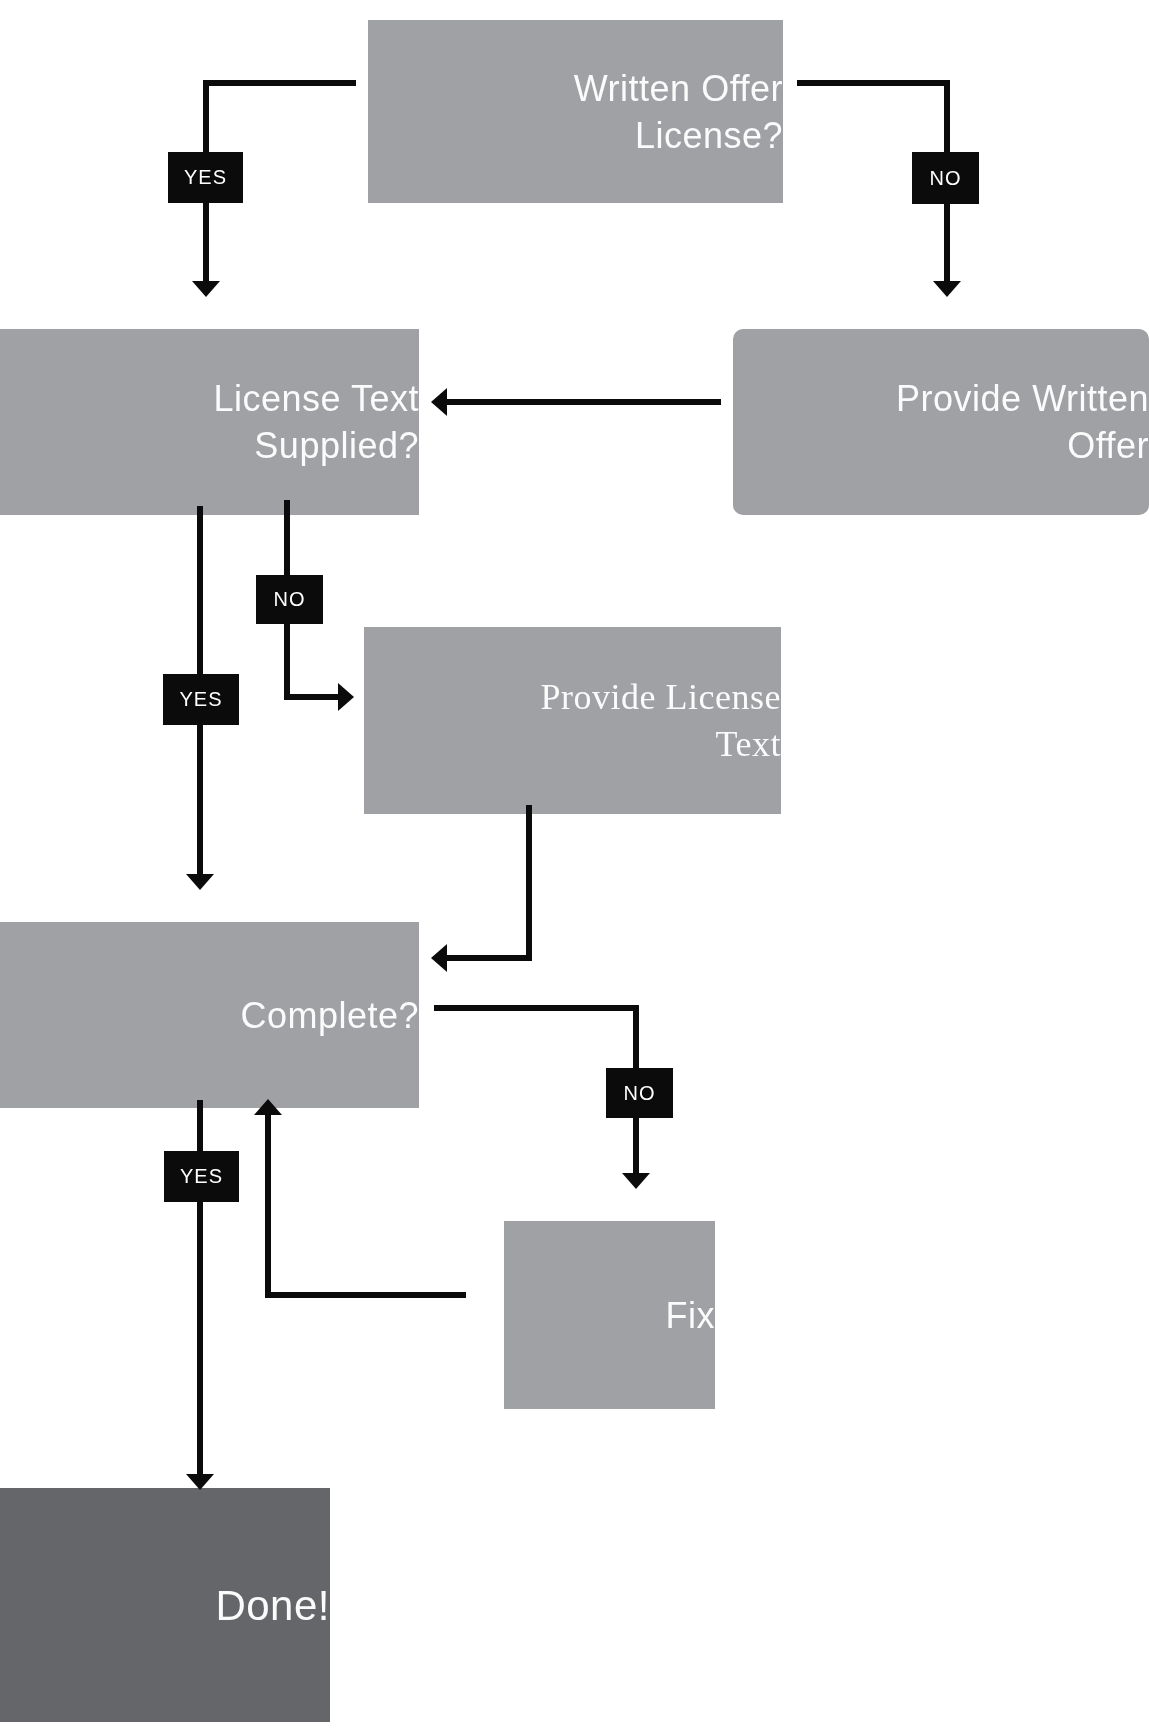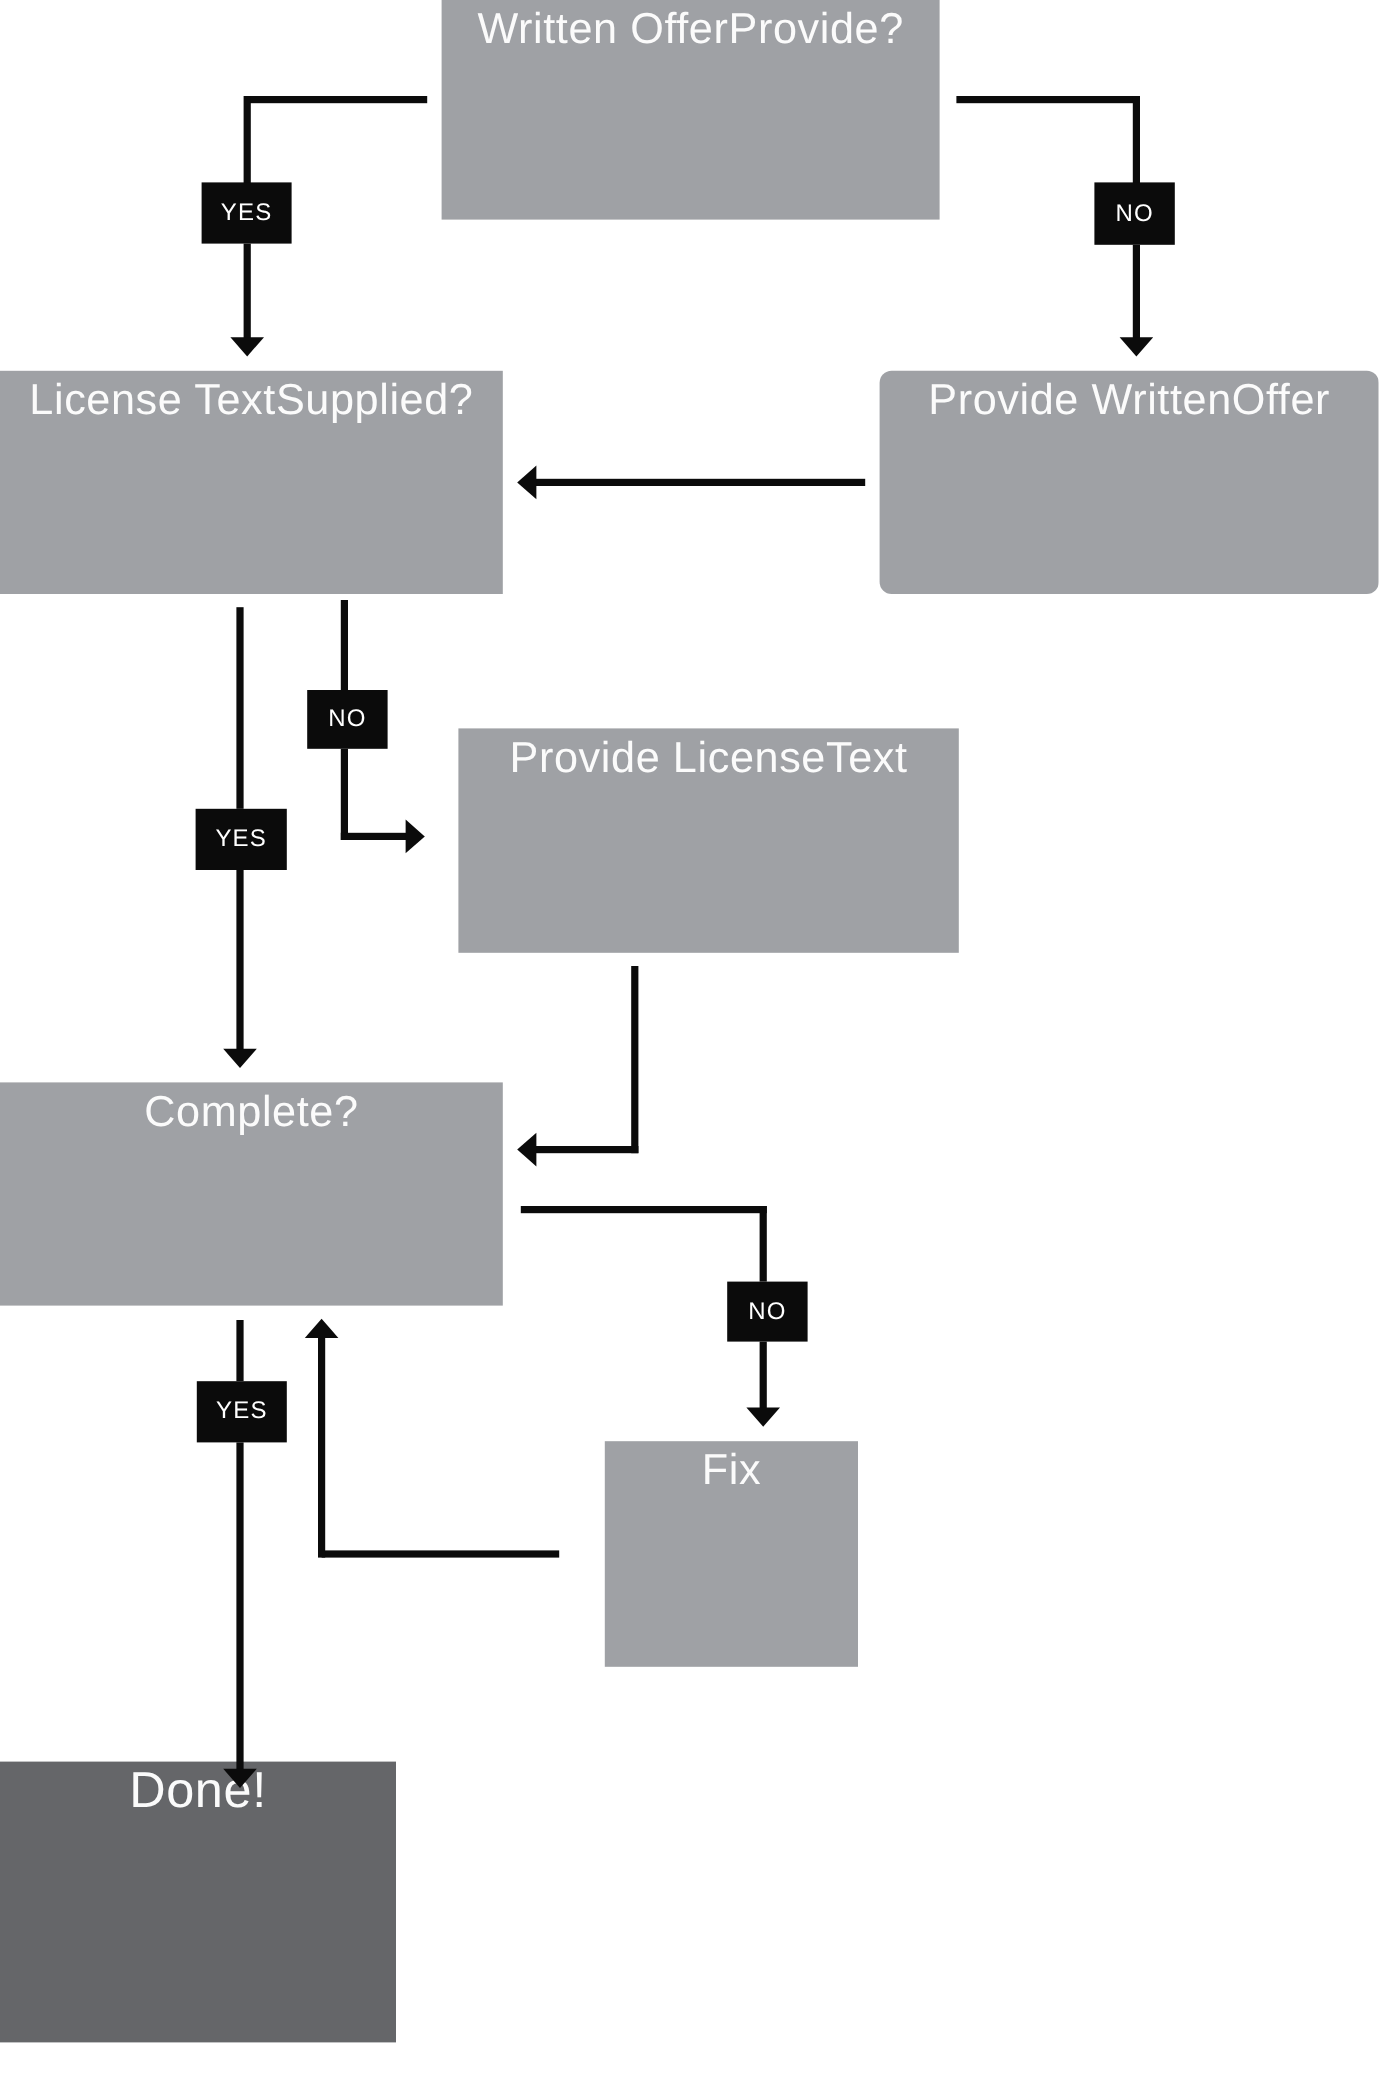--- a/index.html
+++ b/index.html
@@ -6,43 +6,44 @@
     --node_fill:#9fa1a5; --done_fill:#656669; --edge:#0b0b0b;
     --label_bg:#0b0b0b; --label_text:#ffffff; --node_text:#fbfbfb; --background:#ffffff;
   }
   html,body{margin:0;padding:0;background:var(--background);}
   #canvas{
     position:relative;width:1149px;height:1736px;background:var(--background);
     font-family:"Liberation Sans","DejaVu Sans",sans-serif;overflow:hidden;
   }
   .node{
     position:absolute;background:var(--node_fill);color:var(--node_text);
-    display:flex;flex-direction:row;align-items:flex-start;justify-content:center;
+    display:flex;flex-direction:column;align-items:flex-end;justify-content:center;
     text-align:center;font-size:36px;line-height:47px;font-weight:300;
     letter-spacing:0.5px;
+    margin-top:20px;
   }
   .node.done{background:var(--done_fill);font-size:42px;}
   .node span{display:block;}
   .edge{position:absolute;background:var(--edge);}
   .elabel{
     position:absolute;background:var(--label_bg);color:var(--label_text);
     display:flex;align-items:center;justify-content:center;
     font-size:20px;font-weight:300;letter-spacing:1px;
   }
   .arrow{position:absolute;width:0;height:0;}
   .arrow.down{border-left:14px solid transparent;border-right:14px solid transparent;border-top:16px solid var(--edge);}
   .arrow.up{border-left:14px solid transparent;border-right:14px solid transparent;border-bottom:16px solid var(--edge);}
   .arrow.left{border-top:14px solid transparent;border-bottom:14px solid transparent;border-right:16px solid var(--edge);}
   .arrow.right{border-top:14px solid transparent;border-bottom:14px solid transparent;border-left:16px solid var(--edge);}
 
   
   #n-written-offer{left:368px;top:0;width:415px;height:183px;}
   #n-license-text{left:0;top:309px;width:419px;height:186px;}
   #n-provide-written-offer{left:733px;top:309px;width:416px;height:186px;border-radius:10px;}
-  #n-provide-license-text{left:382px;top:607px;width:417px;height:187px;}
+  #n-provide-license-text{left:364px;top:607px;width:417px;height:187px;font-family:Liberation Serif, serif;}
   #n-is-code-complete{left:0;top:902px;width:419px;height:186px;}
   #n-fix{left:504px;top:1201px;width:211px;height:188px;}
   #n-done{left:0;top:1468px;width:330px;height:234px;}
 
   
   #e-yes1-h{left:204px;top:80px;width:152px;height:6px;}
   #e-yes1-v1{left:203px;top:80px;width:6px;height:76px;}
   #l-yes1{left:168px;top:152px;width:75px;height:51px;}
   #e-yes1-v2{left:203px;top:203px;width:6px;height:79px;}
   #a-yes1{left:192px;top:281px;}
@@ -86,21 +87,21 @@
   #e-yes3-v2{left:197px;top:1202px;width:6px;height:273px;}
   #a-yes3{left:186px;top:1474px;}
 </style>
 </head>
 <body>
 
 <div id="canvas">
 
   <div class="node" id="n-written-offer">
     <span>Written Offer</span>
-    <span>Provide?</span>
+    <span>License?</span>
   </div>
   <div class="node" id="n-license-text">
     <span>License Text</span>
     <span>Supplied?</span>
   </div>
   <div class="node" id="n-provide-written-offer">
     <span>Provide Written</span>
     <span>Offer</span>
   </div>
   <div class="node" id="n-provide-license-text">

